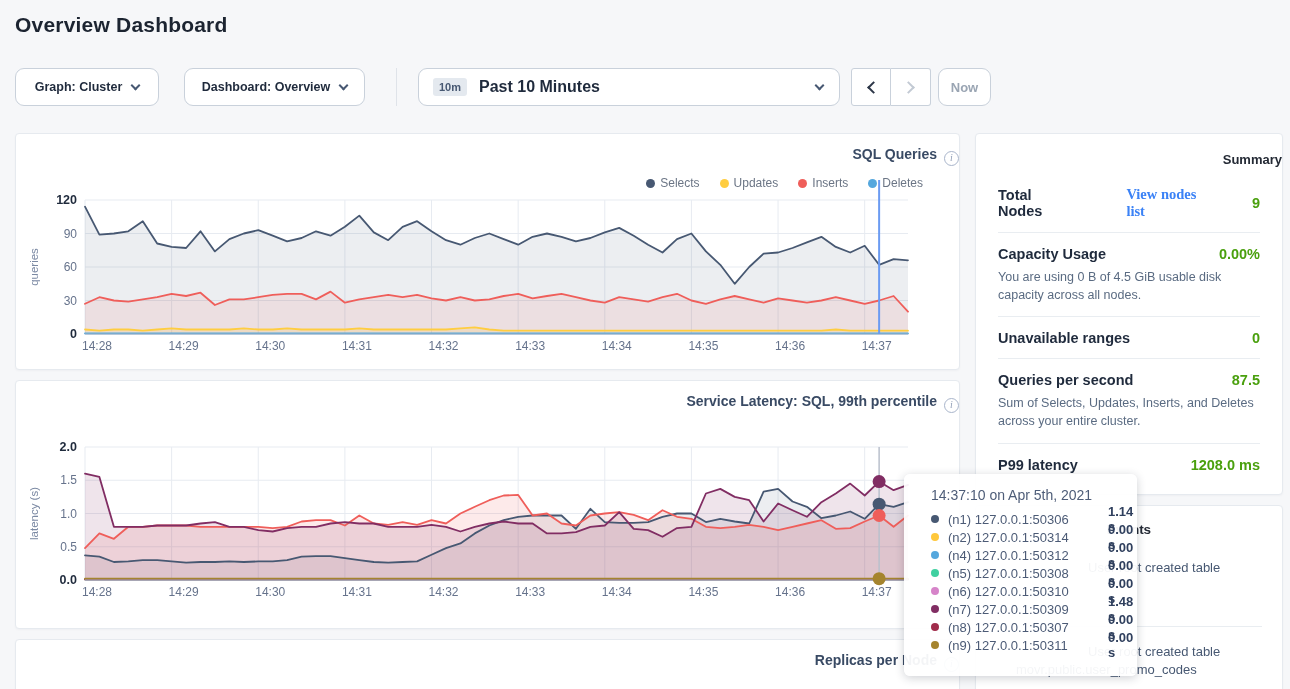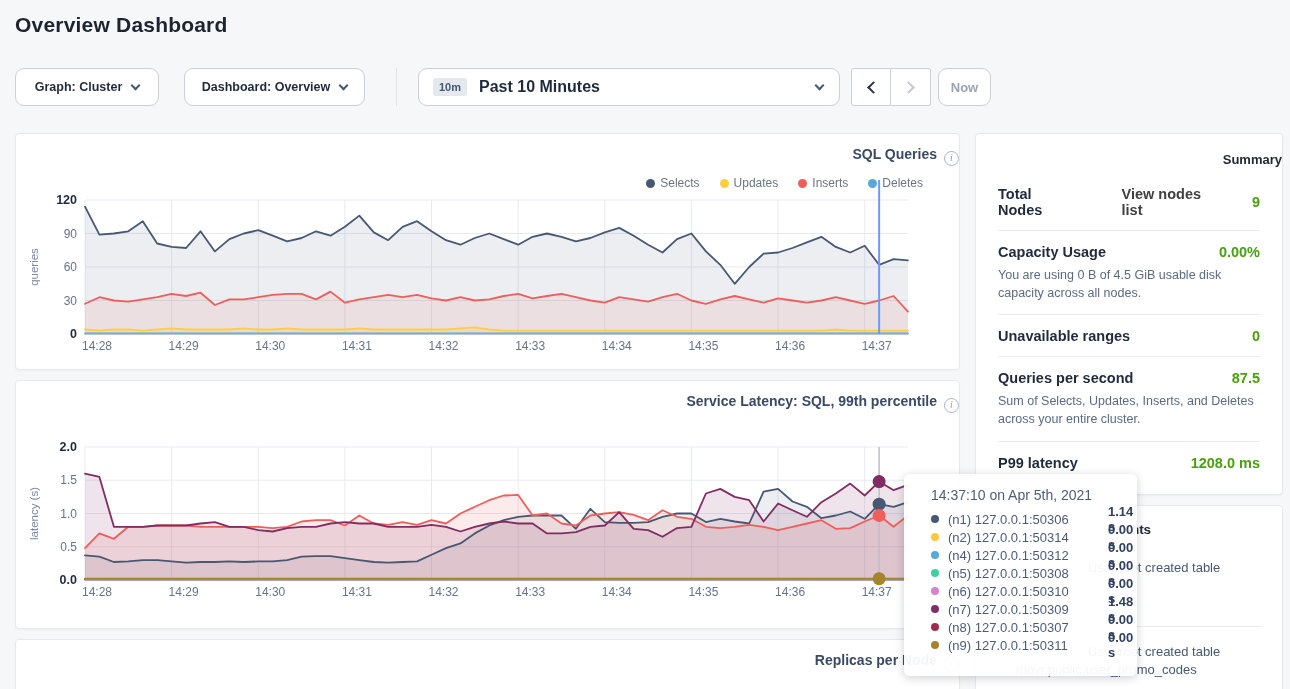--- a/index.html
+++ b/index.html
@@ -244,21 +244,21 @@
     <span>Replicas per Node</span><span class="info-icon"></span>
   </div>
 </div>
 
 <div class="card card-sum">
   <div class="sum-title">Summary</div>
   <div class="sum-body" id="summary-body">
       <div class="sum-row">
         <div class="sum-line">
           <span class="sum-label">Total Nodes</span>
-          <a class="sum-link" style="color: #404040;">View nodes list</a>
+          <a class="sum-link" style="color: #3b82f6; font-family: Liberation Serif, serif;">View nodes list</a>
           <span class="sum-value" style="color: rgb(74, 160, 14);">9</span>
         </div>
       </div>
       <div class="sum-row">
         <div class="sum-line">
           <span class="sum-label">Capacity Usage</span>
           <span class="sum-value" style="color: rgb(74, 160, 14);">0.00%</span>
         </div>
         <p class="sum-desc">You are using 0 B of 4.5 GiB usable disk capacity across all nodes.</p>
       </div>

